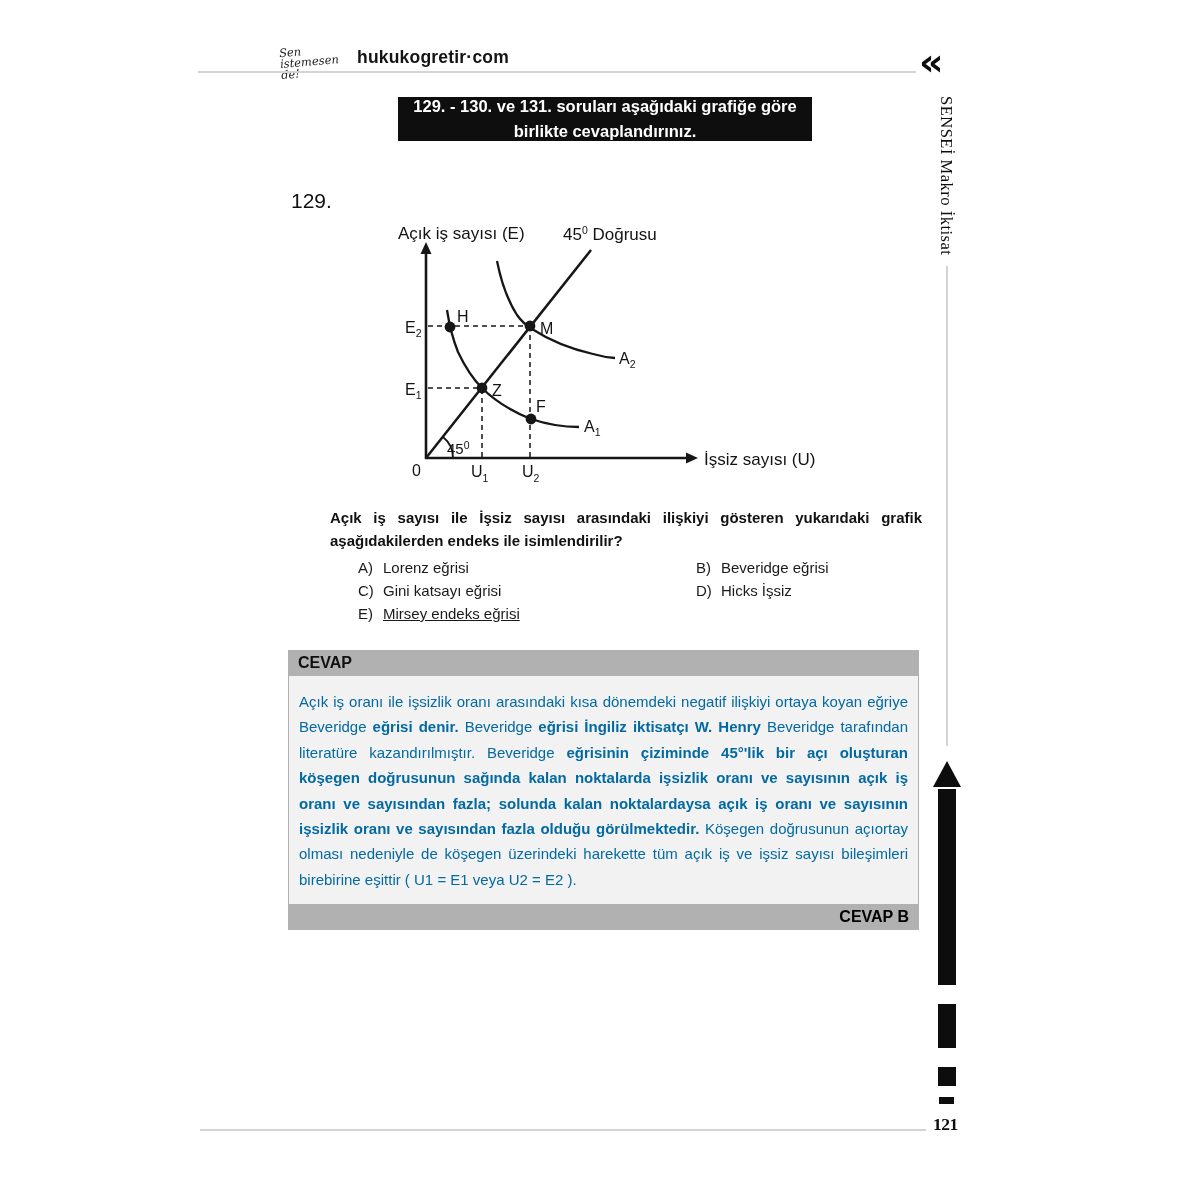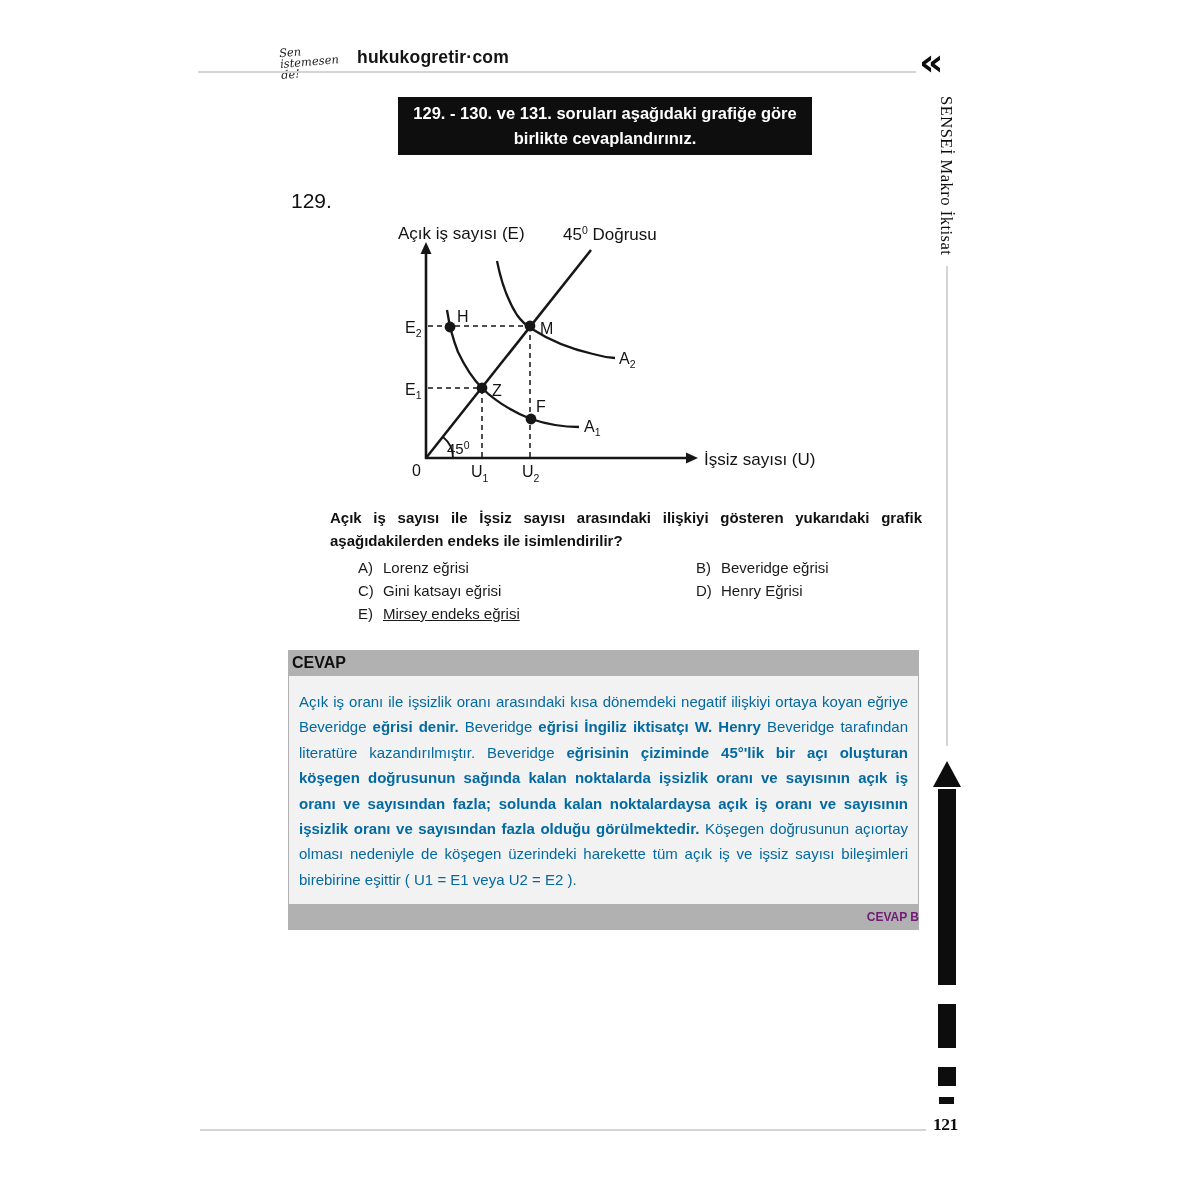--- a/index.html
+++ b/index.html
@@ -19,21 +19,21 @@
     transform:rotate(-5deg);
   }
   .site-logo {
     position:absolute; left:357px; top:47px;
     font-size:17.5px; font-weight:bold; letter-spacing:.2px; color:#141414;
   }
   .header-rule { position:absolute; left:198px; top:71px; width:718px; height:2px; background:#d4d4d4; }
 
   
   .banner {
-    position:absolute; left:398px; top:97px; width:414px; height:58px;
+    position:absolute; left:398px; top:97px; width:414px; height:44px;
     background:#0e0e0e; color:#fff; font-weight:bold; font-size:16.5px;
     line-height:25px; text-align:center;
     display:flex; flex-direction:column; justify-content:center;
   }
 
   .q-number { position:absolute; left:291px; top:189px; font-size:21px; font-weight:normal; color:#111; }
 
   
   svg.graph { position:absolute; left:383px; top:216px; width:434px; height:272px; overflow:visible; }
   svg.graph .stroke { stroke:#161616; fill:none; }
@@ -51,32 +51,32 @@
   .opt { position:absolute; font-size:15px; white-space:nowrap; color:#1a1a1a;margin-left:28px; }
   .opt .letter { display:inline-block; min-width:25px; }
   .opt-a { left:330px; top:559px; }  .opt-b { left:668px; top:559px; }
   .opt-c { left:330px; top:582px; }  .opt-d { left:668px; top:582px; }
   .opt-e { left:330px; top:605px;text-decoration:underline; }
 
   
   .answer-box { position:absolute; left:288px; top:650px; width:631px; }
   .answer-header {
     height:26px; background:#b1b1b1; color:#101010;
-    font-size:16px; font-weight:bold; line-height:26px; padding-left:4px;
+    font-size:16px; font-weight:bold; line-height:26px; padding-left:10px;
   }
   .answer-body {
     background:#f2f2f2; border-left:1.5px solid #b1b1b1; border-right:1.5px solid #b1b1b1;
     min-height:214px; padding:13px 10px 12px 10px;
     font-size:15px; line-height:25.4px; text-align:justify; color:#0369a1;
   }
   .answer-body .b { font-weight:bold; }
   .answer-footer {
-    height:26px; background:#b1b1b1; color:#701a75;
-    font-size:12px; font-weight:bold; line-height:26px;
-    text-align:right; 
+    height:26px; background:#b1b1b1; color:#000000;
+    font-size:16px; font-weight:bold; line-height:26px;
+    text-align:right; padding-right:10px;
   }
 
   
   .chevrons {
     position:absolute; left:919px; top:40px;
     font-family:"DejaVu Sans",sans-serif; font-weight:bold;
     font-size:38px; color:#0e0e0e;
   }
   .vertical-title {
     position:absolute; left:936px; top:96px; height:175px;
@@ -163,21 +163,21 @@
     <text x="540" y="334">M</text>
     <text x="492" y="396">Z</text>
     <text x="536" y="412">F</text>
   </svg>
 
   <div class="q-text">Açık iş sayısı ile İşsiz sayısı arasındaki ilişkiyi gösteren yukarıdaki grafik aşağıdakilerden endeks ile isimlendirilir?</div>
 
   <div class="opt opt-a"><span class="letter">A)</span><span>Lorenz eğrisi</span></div>
   <div class="opt opt-b"><span class="letter">B)</span><span>Beveridge eğrisi</span></div>
   <div class="opt opt-c"><span class="letter">C)</span><span>Gini katsayı eğrisi</span></div>
-  <div class="opt opt-d"><span class="letter">D)</span><span>Henry Eğrisi</span></div>
+  <div class="opt opt-d"><span class="letter">D)</span><span>Hicks İşsiz</span></div>
   <div class="opt opt-e"><span class="letter">E)</span><span>Mirsey endeks eğrisi</span></div>
 
   <div class="answer-box">
     <div class="answer-header">CEVAP</div>
     <div class="answer-body"><span>Açık iş oranı ile işsizlik oranı arasındaki kısa dönemdeki negatif ilişkiyi ortaya koyan eğriye Beveridge </span><span class="b">eğrisi denir. </span><span>Beveridge </span><span class="b">eğrisi İngiliz iktisatçı W. Henry </span><span>Beveridge tarafından literatüre kazandırılmıştır. Beveridge </span><span class="b">eğrisinin çiziminde 45°'lik bir açı oluşturan köşegen doğrusunun sağında kalan noktalarda işsizlik oranı ve sayısının açık iş oranı ve sayısından fazla; solunda kalan noktalardaysa açık iş oranı ve sayısının işsizlik oranı ve sayısından fazla olduğu görülmektedir. </span><span>Köşegen doğrusunun açıortay olması nedeniyle de köşegen üzerindeki harekette tüm açık iş ve işsiz sayısı bileşimleri birebirine eşittir  ( U1 = E1 veya U2 = E2 ).</span></div>
     <div class="answer-footer">CEVAP B</div>
   </div>
 
   <div class="chevrons">«</div>
   <div class="vertical-title">SENSEİ Makro İktisat</div>

